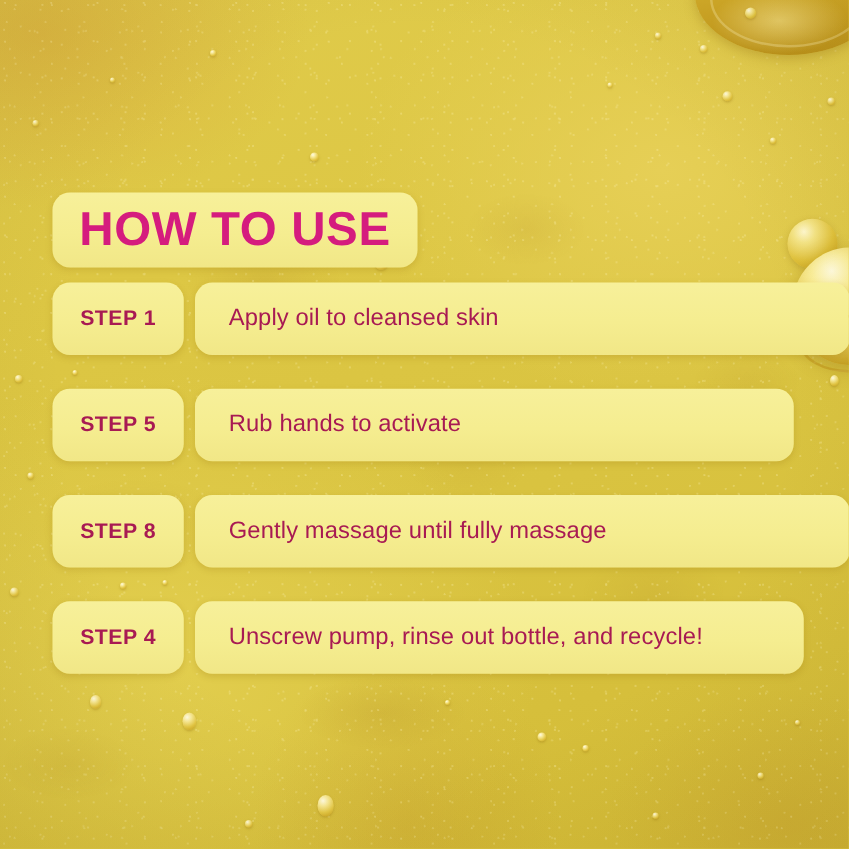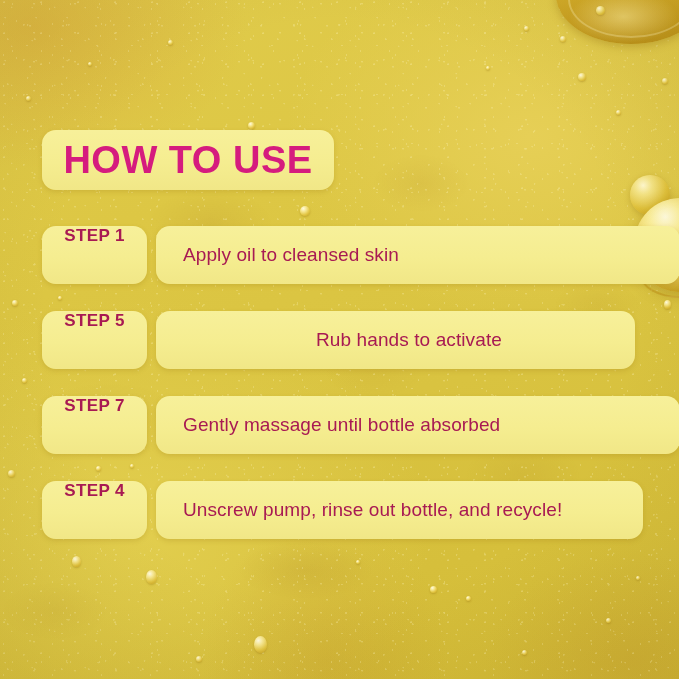--- a/index.html
+++ b/index.html
@@ -113,36 +113,36 @@
   #content { position:absolute; inset:0; }
 
   .card {
     position:absolute;
     background:linear-gradient(180deg, #F7F09A 0%, #F5ED90 55%, #F1E787 100%);
     border-radius:14px;
     box-shadow:0 2px 5px rgba(150,116,20,.22);
   }
 
   #heading-card {
-    left:42px; top:130px; width:292px; height:60px;
+    left:42px; top:154px; width:292px; height:60px;
     display:flex; align-items:center; justify-content:center;
   }
   #heading-title {
     color:#D51C7E;
     font-size:38px;
     font-weight:bold;
     letter-spacing:.5px;
     line-height:1;
     white-space:nowrap;
   }
 
   .step-row { position:absolute; left:42px; height:58px; }
   .step-chip {
     position:absolute; left:0; top:0; width:105px; height:58px;
-    display:flex; justify-content:center;
+    display:flex; align-items:center; justify-content:center;
   }
   .step-chip-label {
     color:#A81A53;
     font-size:17px;
     font-weight:bold;
     letter-spacing:.4px;
     white-space:nowrap;
   }
   .step-text-card {
     position:absolute; left:114px; top:0; height:58px;
@@ -218,31 +218,31 @@
     </div>
     <div class="card step-text-card" style="width:524px;">
       <span class="step-text">Apply oil to cleansed skin</span>
     </div>
   </div>
 
   <div class="step-row" style="top:311px;">
     <div class="card step-chip">
       <span class="step-chip-label">STEP 5</span>
     </div>
-    <div class="card step-text-card" style="width:479px;justify-content:center;">
+    <div class="card step-text-card" style="width:479px;">
       <span class="step-text">Rub hands to activate</span>
     </div>
   </div>
 
   <div class="step-row" style="top:396px;">
     <div class="card step-chip">
-      <span class="step-chip-label">STEP 7</span>
+      <span class="step-chip-label">STEP 8</span>
     </div>
     <div class="card step-text-card" style="width:524px;">
-      <span class="step-text">Gently massage until bottle absorbed</span>
+      <span class="step-text">Gently massage until fully massage</span>
     </div>
   </div>
 
   <div class="step-row" style="top:481px;">
     <div class="card step-chip">
       <span class="step-chip-label">STEP 4</span>
     </div>
     <div class="card step-text-card" style="width:487px;">
       <span class="step-text">Unscrew pump, rinse out bottle, and recycle!</span>
     </div>

